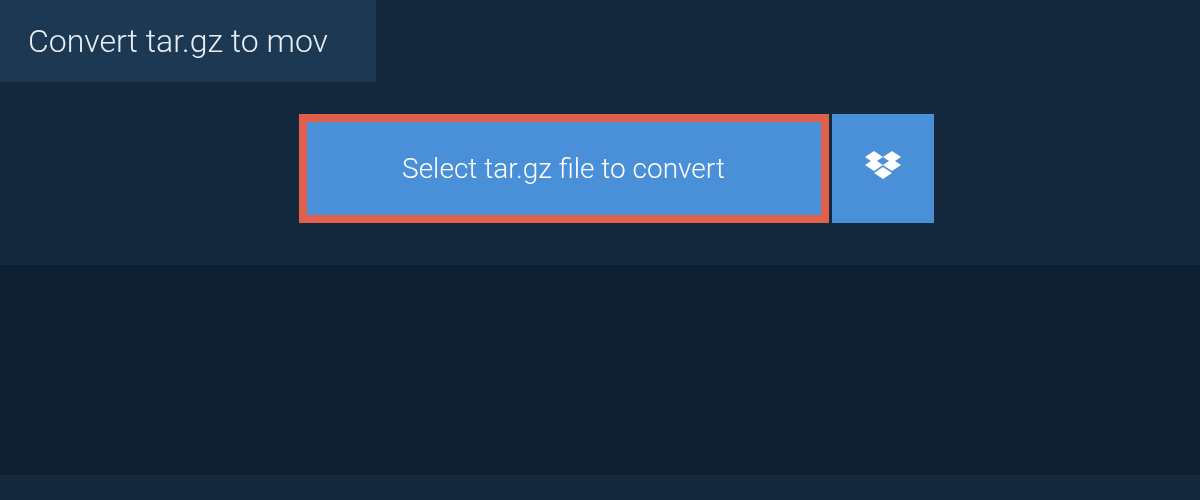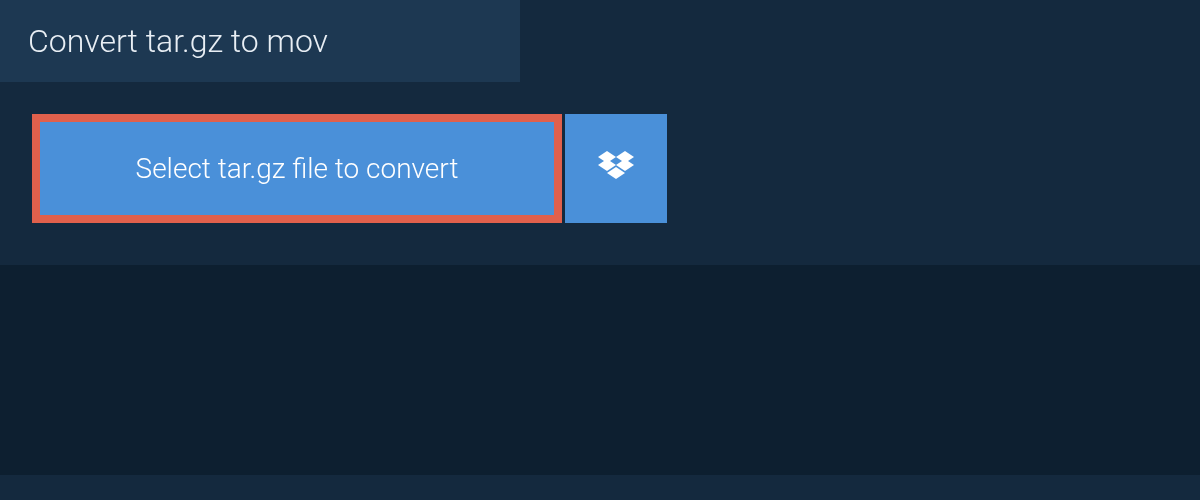--- a/index.html
+++ b/index.html
@@ -14,27 +14,28 @@
       font-family: -apple-system, BlinkMacSystemFont, "Segoe UI", Roboto, Helvetica, Arial, sans-serif;
       overflow: hidden;
     }
     .header-tab {
       background: #1d3852;
       color: #e8eef4;
       font-size: 32px;
       font-weight: 300;
       padding: 22px 28px;
       display: inline-block;
-      width: 520px;
+      width: 376px;
     }
     .file-select-row {
       margin: 32px 0 0 32px;
       display: flex;
       gap: 3px;
       align-items: stretch;
+      justify-content: center;
     }
     .select-file-button {
       background: #4a90d9;
       color: #ffffff;
       font-size: 28px;
       font-weight: 300;
       padding: 30px 50px;
       border: 8px solid #e0604c;
       cursor: pointer;
       display: flex;

